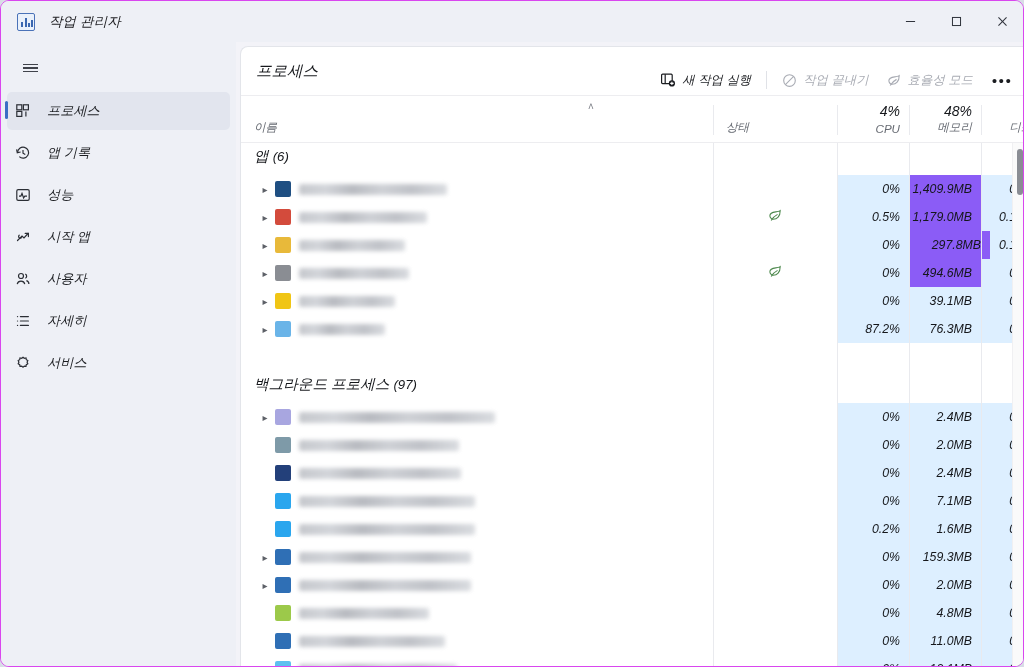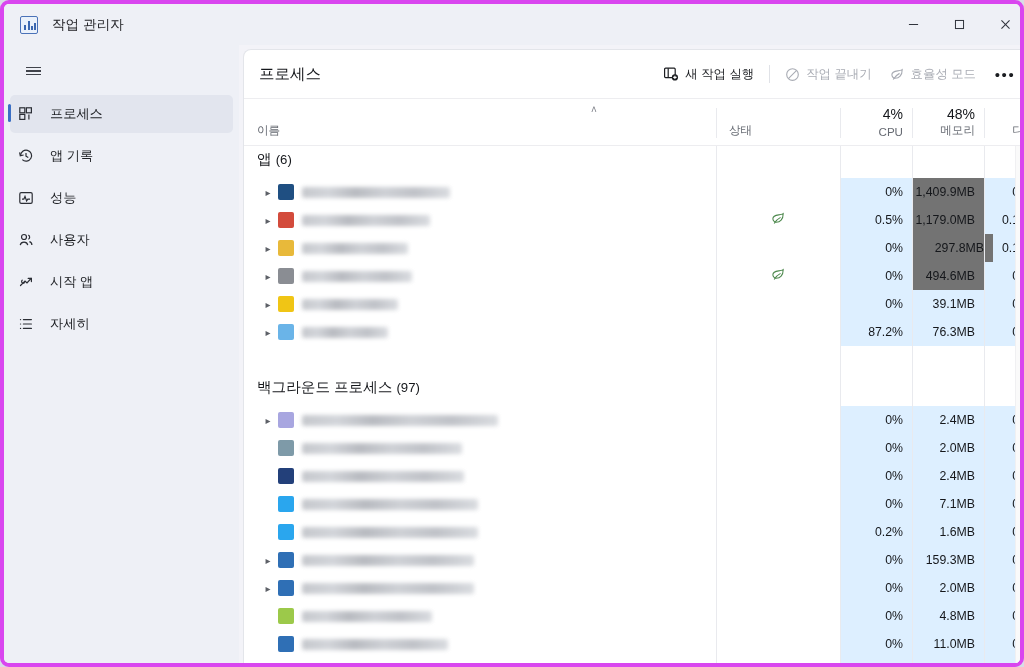--- a/index.html
+++ b/index.html
@@ -8,23 +8,24 @@
     background: #d8dde6;
     font-family: "Liberation Sans", "DejaVu Sans", sans-serif;
     overflow: hidden;
   }
 
   
   #window {
     position: absolute; left: 0; top: 0;
     width: 1024px; height: 667px;
     background: #f3f3f8;
-    border: 4px solid #d946ef;
+    border: 1px solid #d946ef;
     border-radius: 9px;
     overflow: hidden;
+    font-style: italic;
   }
 
   
   #titlebar {
     position: absolute; left: 0; top: 0; width: 1024px; height: 41px;
     background: #eef0f6;
     display: flex; align-items: center;
   }
   #app-icon {
     width: 18px; height: 18px; margin-left: 16px;
@@ -100,21 +101,21 @@
     border-top-left-radius: 8px;
     border: 1px solid #e3e5ea; border-right: none; border-bottom: none;
     overflow: hidden;
   }
   #toolbar {
     position: absolute; left: 0; top: 0; width: 785px; height: 48px;
     display: flex; align-items: center;
   }
   #page-title { margin-left: 15px; font-size: 15.5px; color: #16181c; }
   #toolbar-actions {
-    position: absolute; right: 8px; top: 0; height: 48px;
+    position: absolute; right: 8px; top: 9px; height: 48px;
     display: flex; align-items: center; justify-content: flex-end;
   }
   .tbbtn {
     height: 30px; display: flex; align-items: center;
     padding: 0 9px; border-radius: 4px; font-size: 12.4px; color: #1b1d21;
     white-space: nowrap;
   }
   .tbbtn.disabled { color: #a9acb4; }
   .tbbtn .tbicon { display: flex; align-items: center; margin-right: 6px; }
   .tbsep { width: 1px; height: 18px; background: #e0e2e7; margin: 0 6px; }
@@ -166,21 +167,21 @@
     filter: blur(2.2px); opacity: .82;
   }
   .row .statuscell {
     position: absolute; left: 472px; top: 0; width: 124px; height: 28px;
     background: #fff; display: flex; align-items: center; justify-content: center;
   }
   .row .num {
     position: absolute; top: 0; height: 28px; line-height: 28px;
     font-size: 12.3px; color: #15171b; text-align: right; padding-right: 9px;
   }
-  .row .num.mem-hot { background: #737373; }
+  .row .num.mem-hot { background: #8b5cf6; }
   .spacerrow { height: 28px; background: #fff; }
   .coldiv {
     position: absolute; width: 1px; background: #e9eaee;
   }
   #vscroll {
     position: absolute; right: 0; top: 48px; width: 14px; height: 574px;
     background: #fafafa; border-left: 1px solid #f0f0f2;
   }
   #vthumb {
     position: absolute; left: 4px; top: 6px; width: 6px; height: 46px;
@@ -262,55 +263,63 @@
           <svg width="16" height="16" viewBox="0 0 16 16" fill="none" stroke="currentColor" stroke-width="1.2">
             <rect x="1.8" y="2.6" width="12.4" height="10.8" rx="1.4"></rect>
             <polyline points="4,9.2 5.8,9.2 7,6.4 8.6,11 9.8,9.2 12,9.2"></polyline>
           </svg>
         </span>
         <span class="navlabel">성능</span>
       </div>
 
       <div class="navitem">
         <span class="navicon">
+          <svg width="16" height="16" viewBox="0 0 16 16" fill="none" stroke="currentColor" stroke-width="1.2" stroke-linecap="round">
+            <path d="M2.5 11.5 L7 7 l2 2 L13 4.5"></path>
+            <path d="M4.2 6.2 a1.7 1.7 0 1 0 2.4 2.4"></path>
+            <polyline points="10.2,4.4 13.4,4.4 13.4,7.6"></polyline>
+          </svg>
+        </span>
+        <span class="navlabel">시작 앱</span>
+      </div>
+
+      <div class="navitem">
+        <span class="navicon">
           <svg width="16" height="16" viewBox="0 0 16 16" fill="none" stroke="currentColor" stroke-width="1.2">
             <circle cx="6" cy="5" r="2.5"></circle>
               <path d="M2.2 13.2a3.9 3.9 0 0 1 7.6 0"></path>
             <path d="M10.3 3.1a2.3 2.3 0 0 1 0 4.2"></path>
               <path d="M11.4 9.6a3.6 3.6 0 0 1 2.5 3.4"></path>
           </svg>
         </span>
         <span class="navlabel">사용자</span>
-      </div>
-
-      <div class="navitem">
-        <span class="navicon">
-          <svg width="16" height="16" viewBox="0 0 16 16" fill="none" stroke="currentColor" stroke-width="1.2" stroke-linecap="round">
-            <path d="M2.5 11.5 L7 7 l2 2 L13 4.5"></path>
-            <path d="M4.2 6.2 a1.7 1.7 0 1 0 2.4 2.4"></path>
-            <polyline points="10.2,4.4 13.4,4.4 13.4,7.6"></polyline>
-          </svg>
-        </span>
-        <span class="navlabel">시작 앱</span>
       </div>
 
       <div class="navitem">
         <span class="navicon">
           <svg width="16" height="16" viewBox="0 0 16 16" stroke="currentColor" stroke-width="1.2" stroke-linecap="round">
             <line x1="5.4" y1="3.6" x2="13.4" y2="3.6"></line>
               <line x1="5.4" y1="8" x2="13.4" y2="8"></line>
               <line x1="5.4" y1="12.4" x2="13.4" y2="12.4"></line>
             <line x1="2.5" y1="3.6" x2="2.6" y2="3.6"></line>
               <line x1="2.5" y1="8" x2="2.6" y2="8"></line>
               <line x1="2.5" y1="12.4" x2="2.6" y2="12.4"></line>
           </svg>
         </span>
         <span class="navlabel">자세히</span>
       </div>
 
+      <div class="navitem">
+        <span class="navicon">
+          <svg width="16" height="16" viewBox="0 0 16 16" fill="none" stroke="currentColor" stroke-width="1.2">
+            <path d="M8 2.2 9.3 3.3 11 3 11.3 4.7 12.8 5.6 12.1 7.2 12.8 8.8 11.3 9.7 11 11.4 9.3 11.1 8 12.2 6.7 11.1 5 11.4 4.7 9.7 3.2 8.8 3.9 7.2 3.2 5.6 4.7 4.7 5 3 6.7 3.3 Z"></path>
+          </svg>
+        </span>
+        <span class="navlabel">서비스</span>
+      </div>
     </div>
 
   </div>
 
   <div id="content">
 
     <div id="toolbar">
       <div id="page-title">프로세스</div>
 
       <div id="toolbar-actions">

